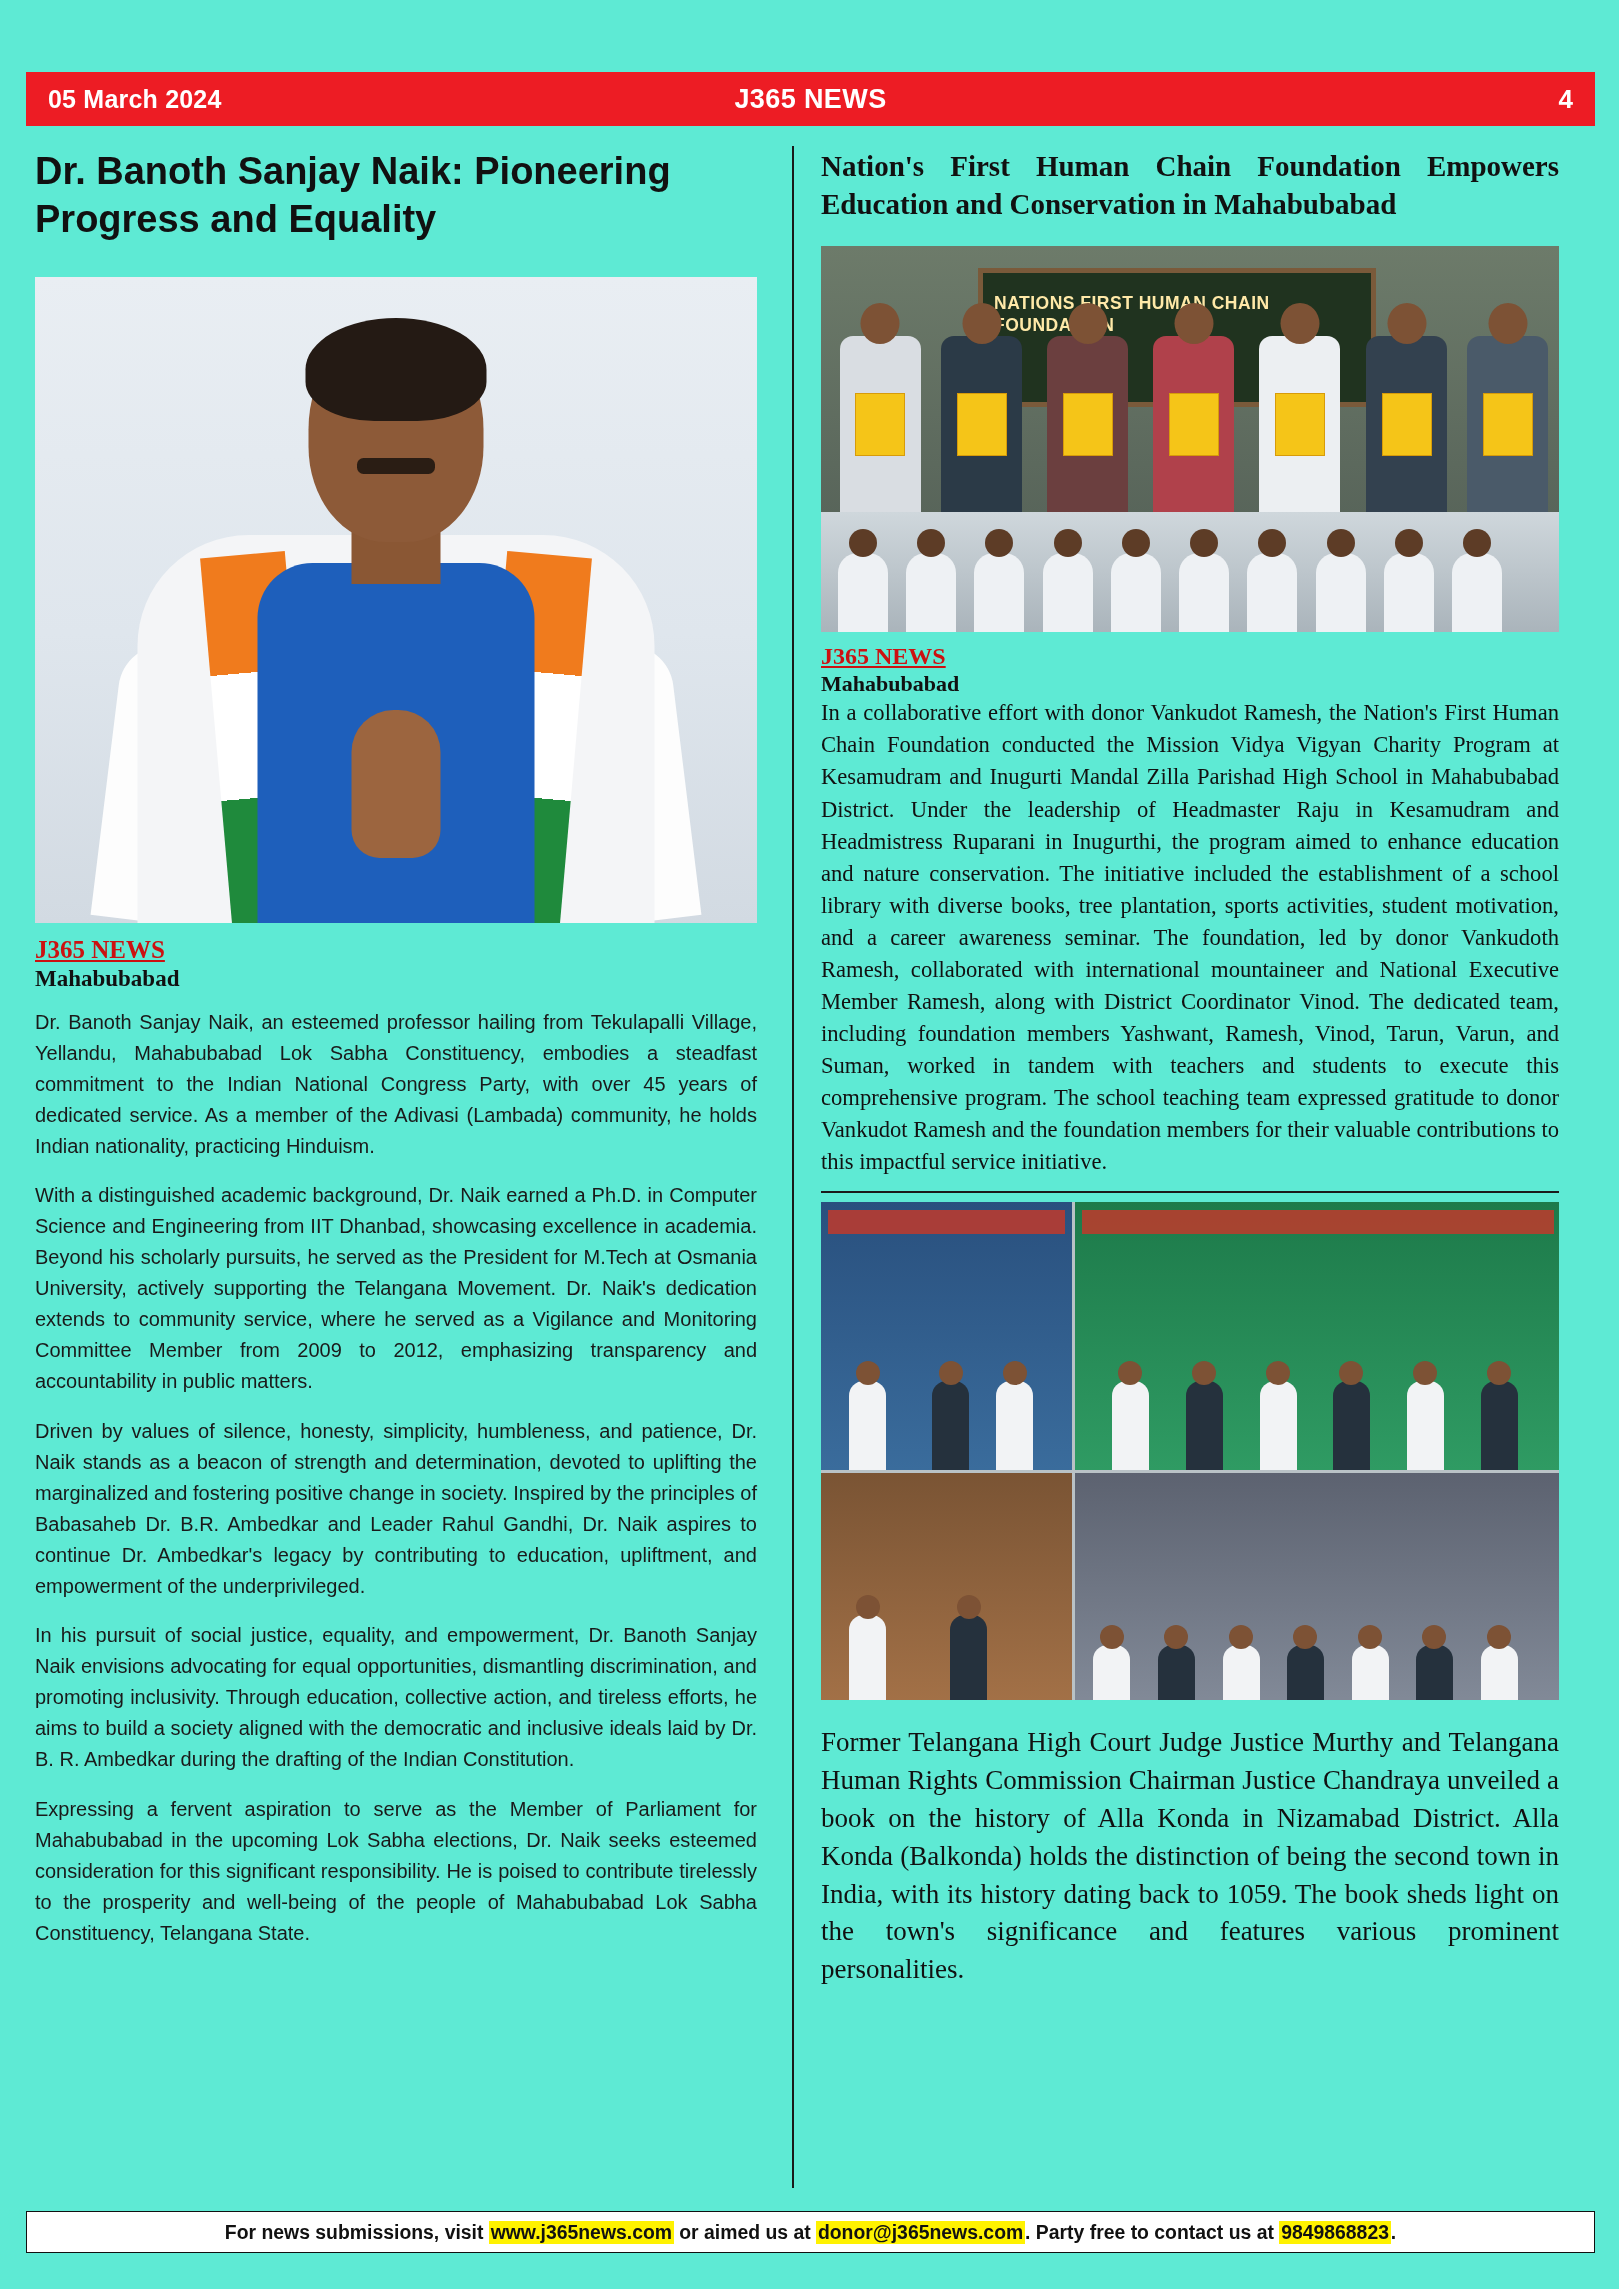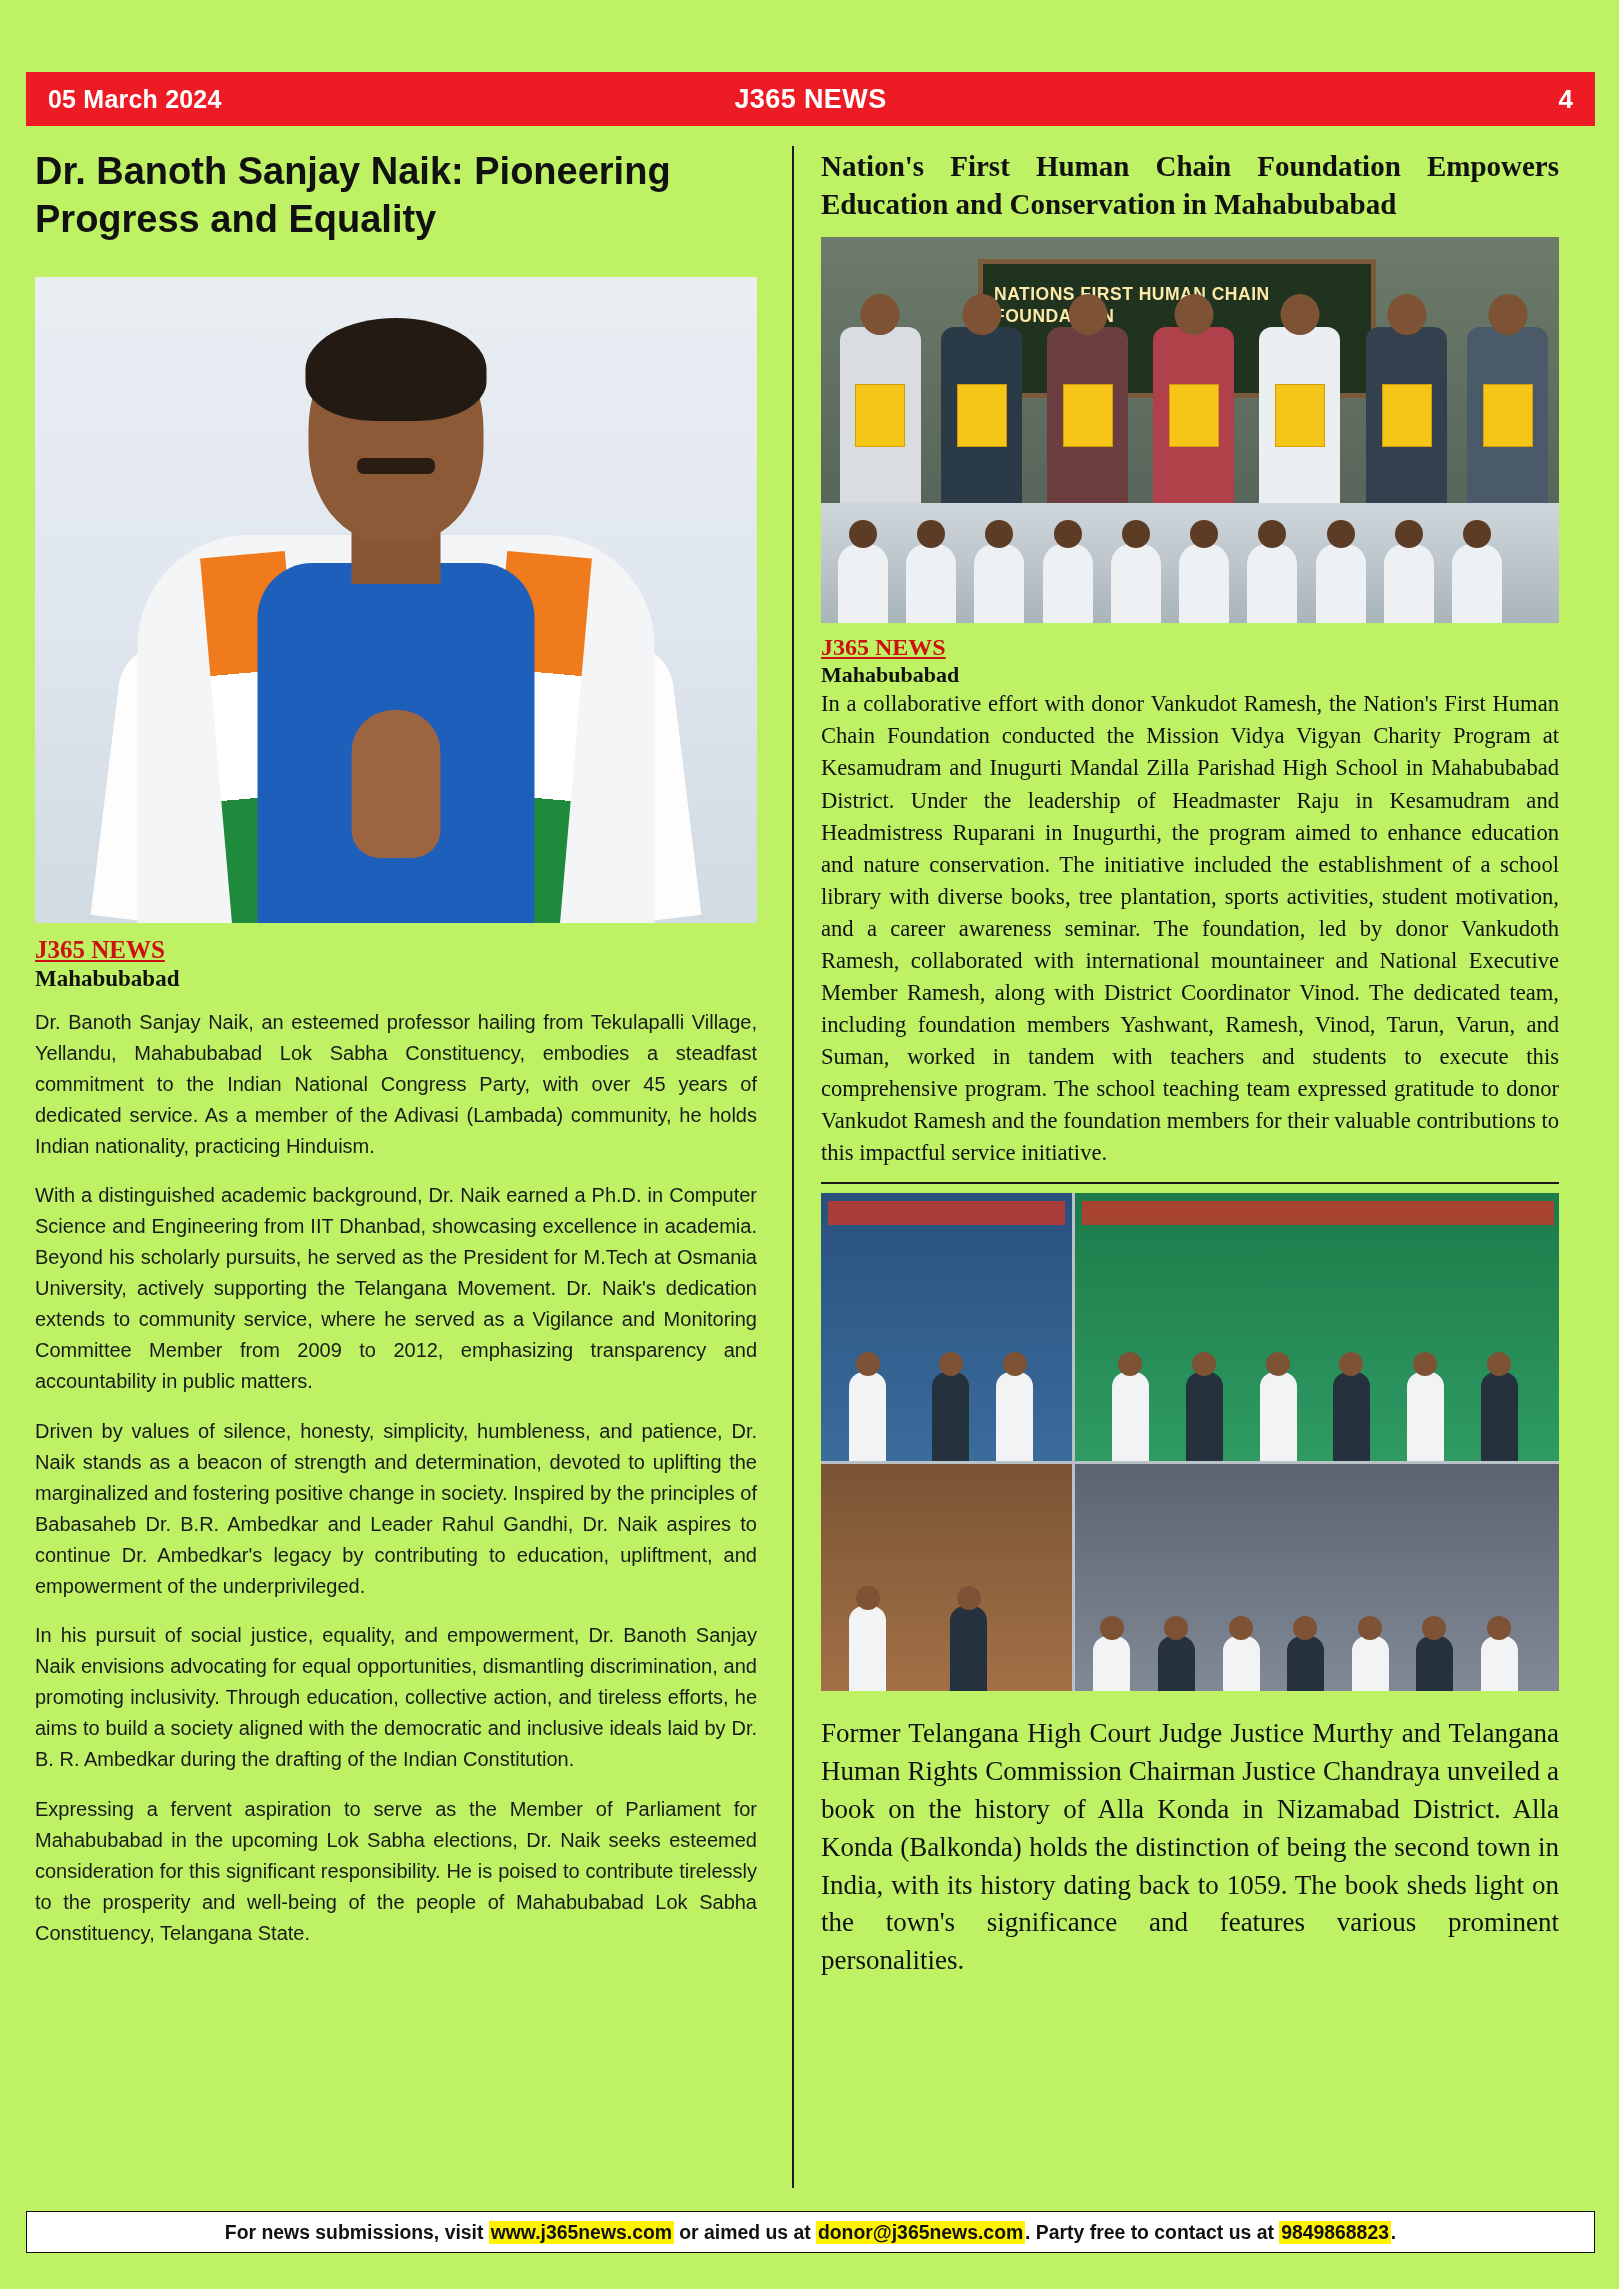--- a/index.html
+++ b/index.html
@@ -13,21 +13,21 @@
     font-family: "Liberation Sans", sans-serif;
     color: #111;
     position: relative;
   }
   .page {
     width: 1620px;
     height: 2290px;
     position: relative;
     box-sizing: border-box;
     padding: 0;
-    background: #bef264;
+    background: #5eead4;
   }
 
   
   .masthead {
     position: absolute;
     left: 26px;
     top: 72px;
     width: 1569px;
     height: 54px;
     background: #ed1c24;
@@ -119,21 +119,21 @@
     color: #1a1a1a;
   }
 
   
   .r-headline {
     font-family: "Liberation Serif", serif;
     font-weight: bold;
     font-size: 29px;
     line-height: 1.3;
     text-align: justify;
-    margin: 0 0 14px 0;
+    margin: 0 0 23px 0;
     color: #111;
   }
   .r-photo {
     width: 738px;
     height: 386px;
     overflow: hidden;
     position: relative;
     background: #9aa7ae;
   }
   .r-brand {

